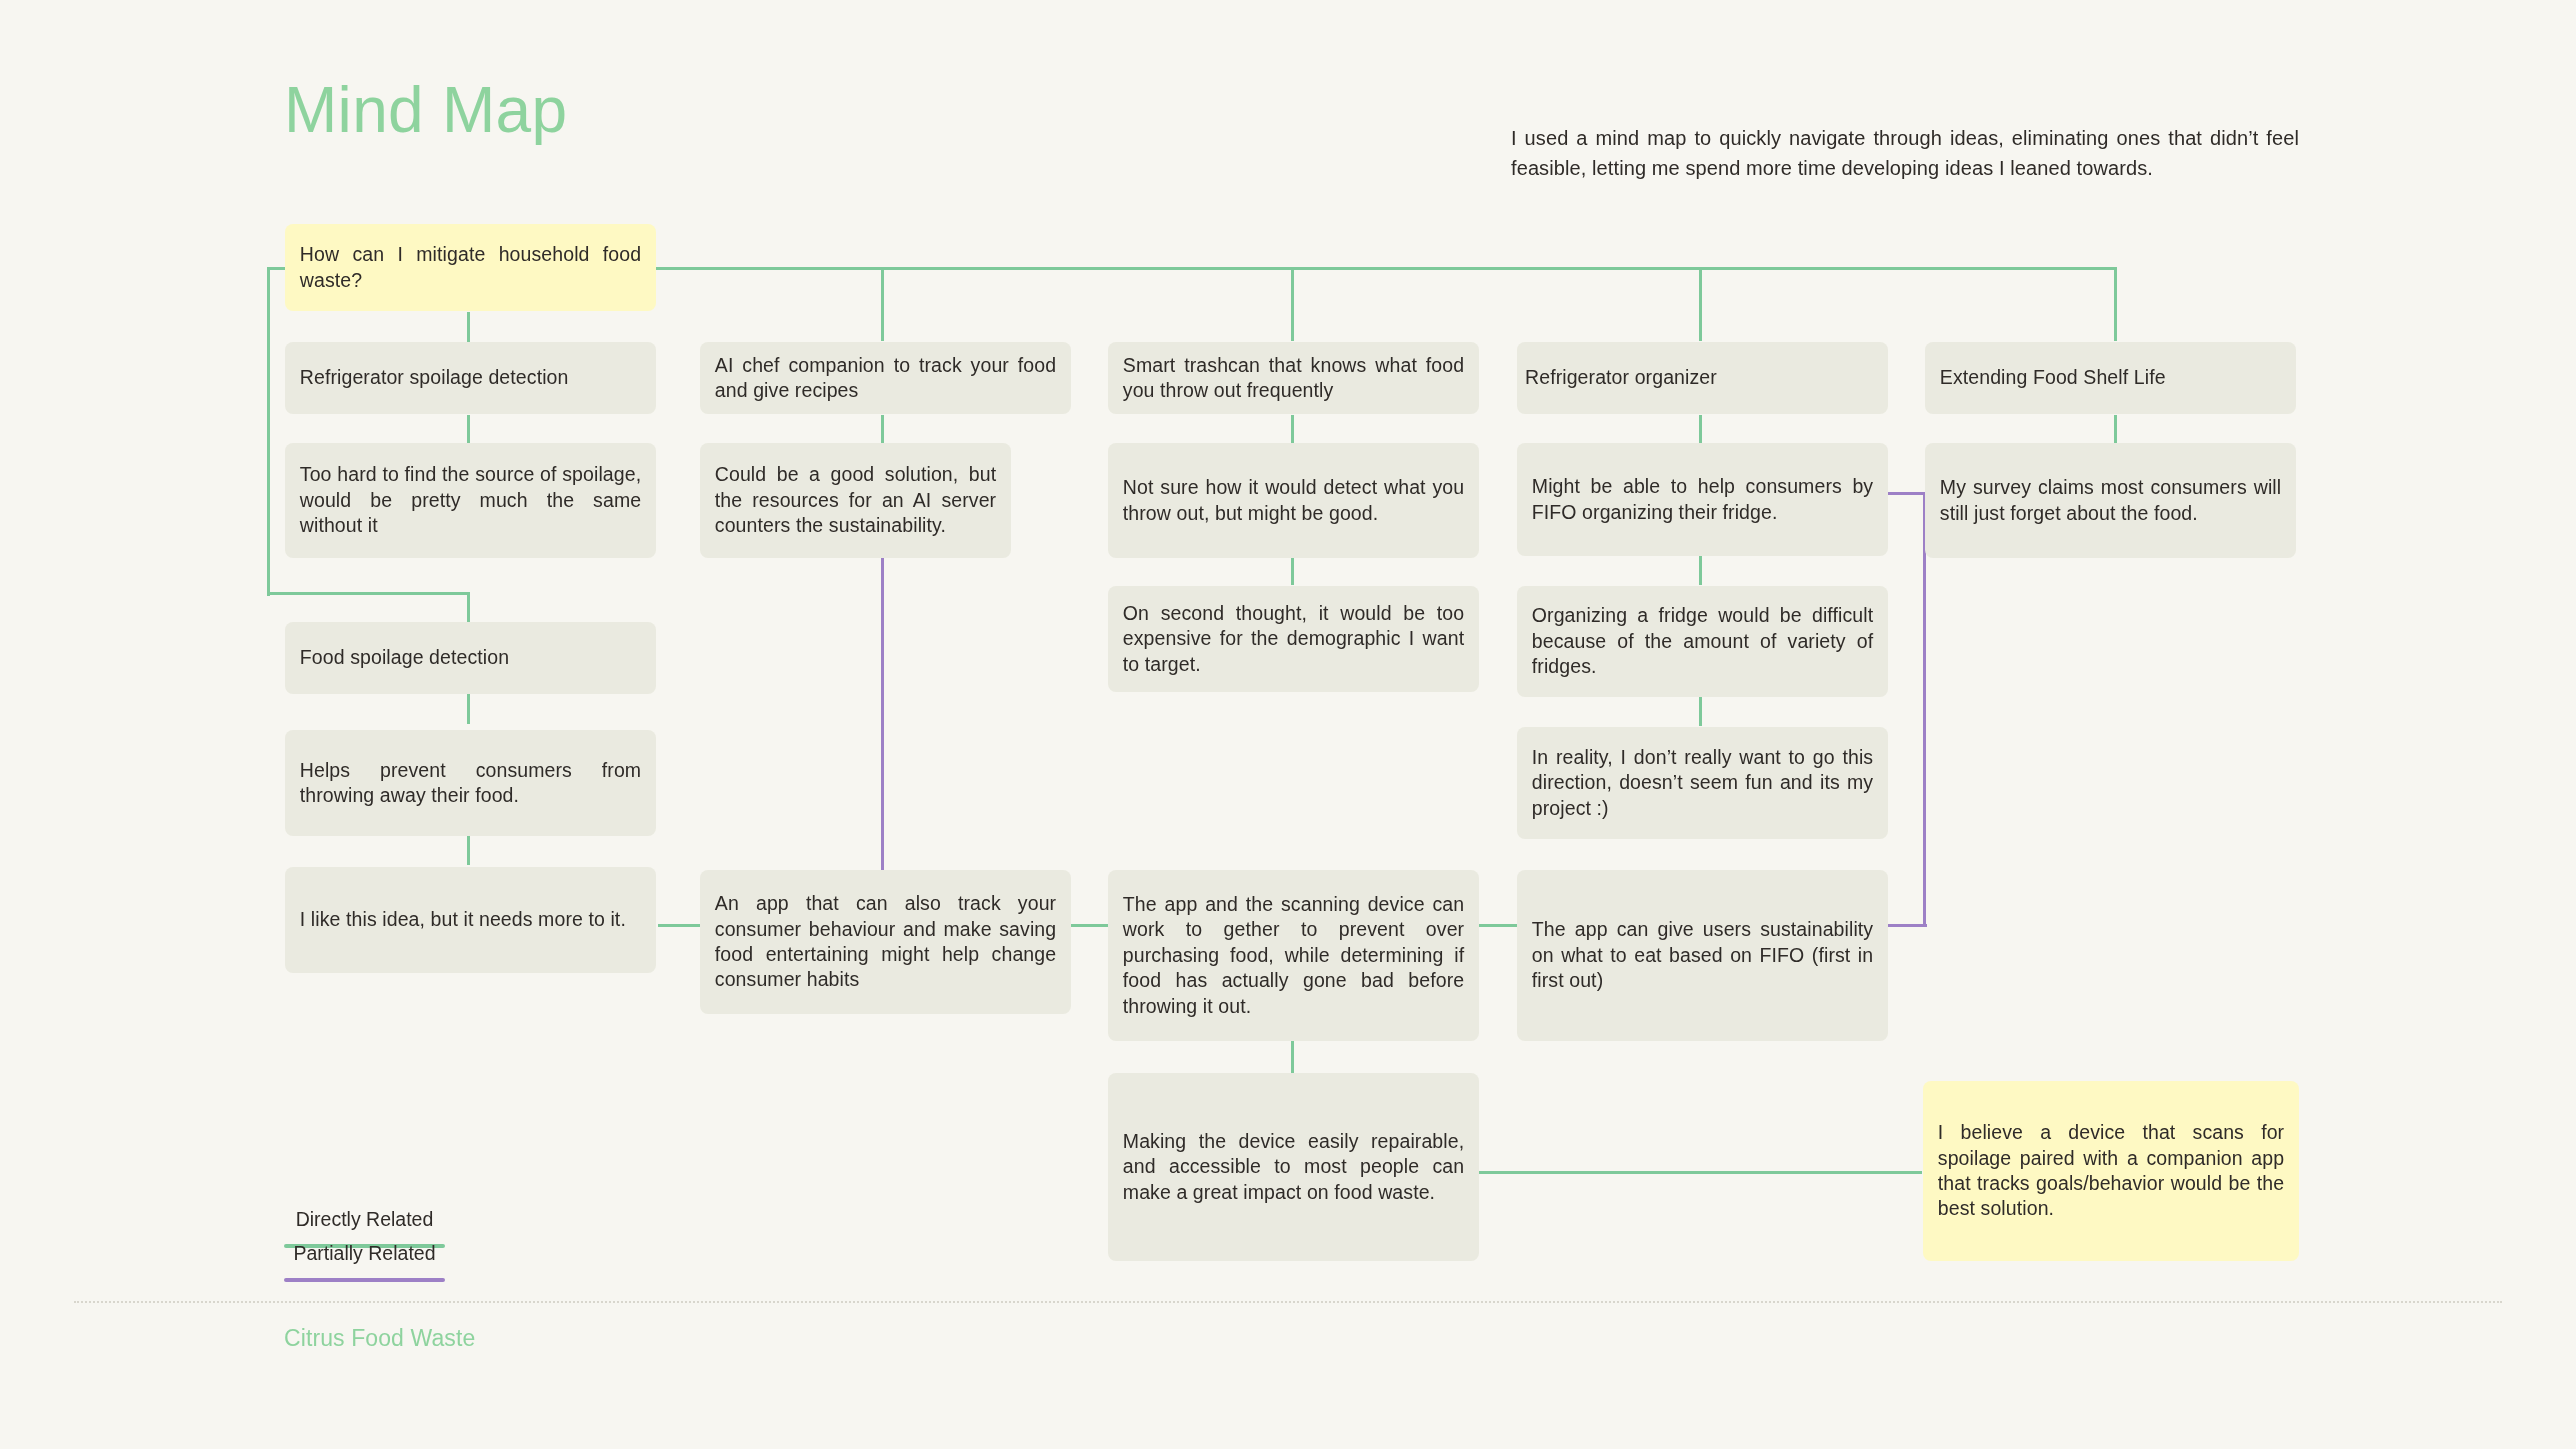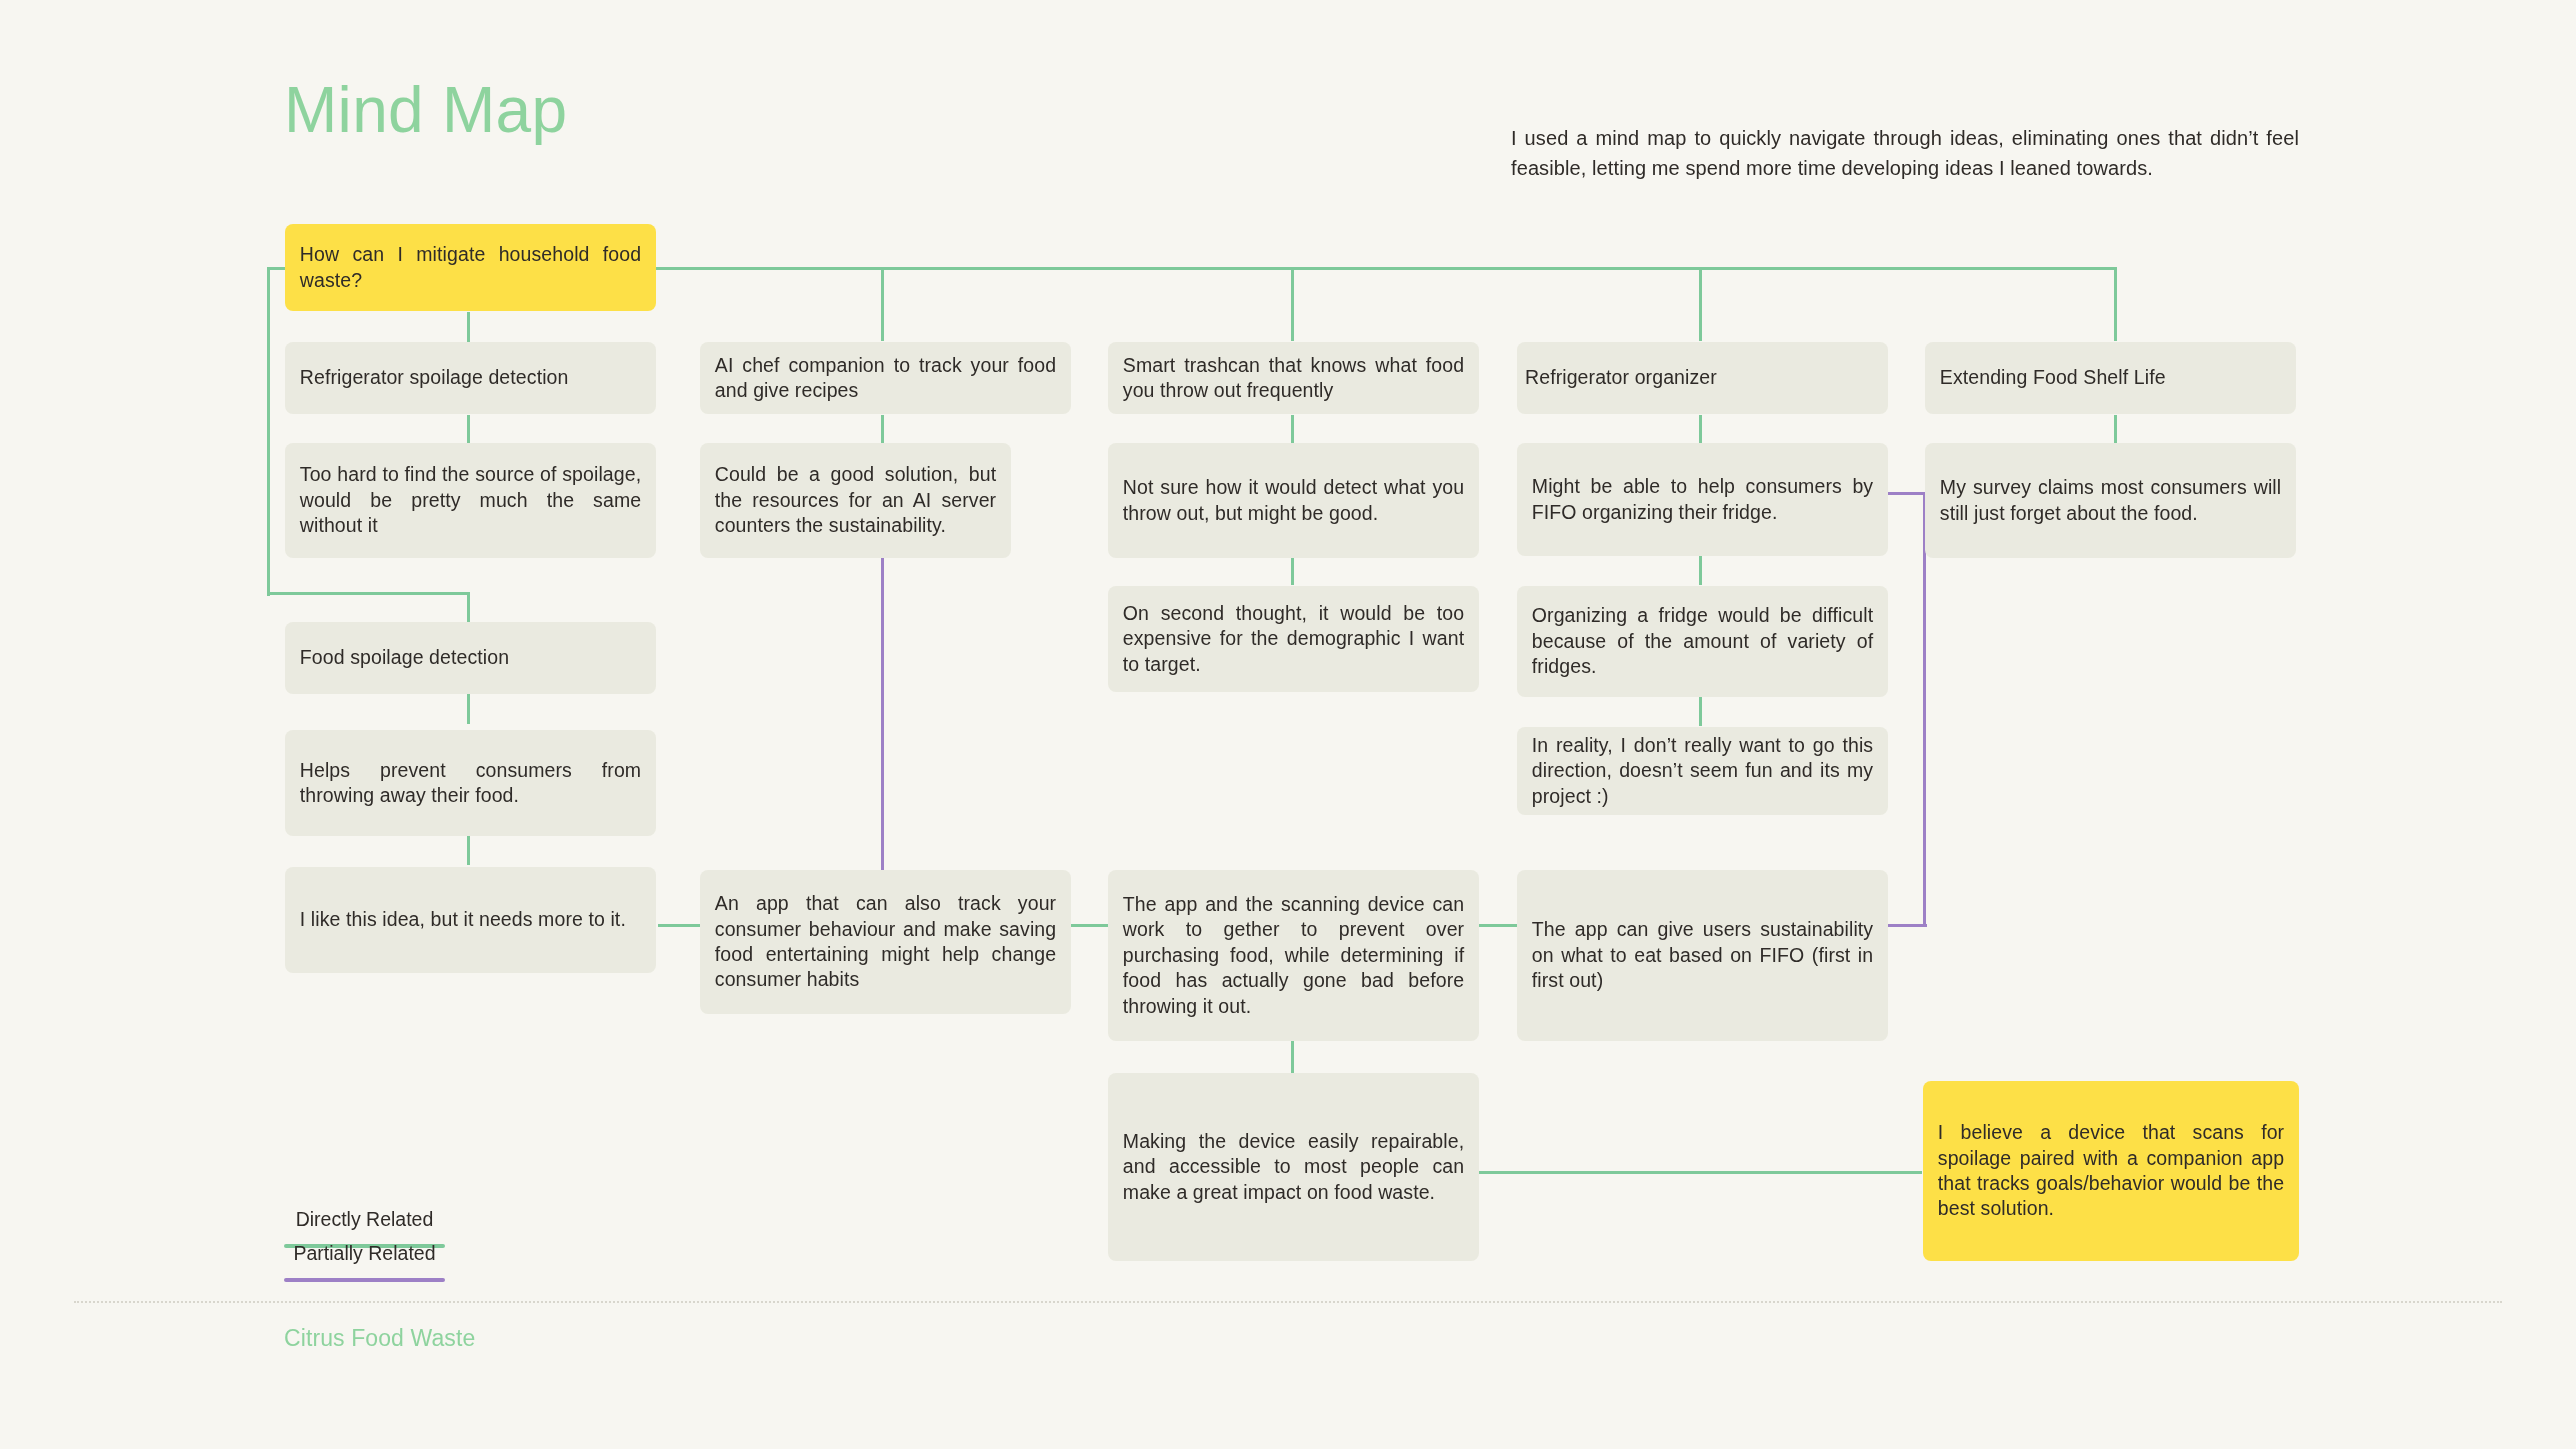--- a/index.html
+++ b/index.html
@@ -65,21 +65,21 @@
     color: #2f2b28;
     font-size: 19.5px;
     line-height: 1.3;
     text-align: justify;
     text-justify: inter-word;
     padding: 17.4px 14.8px 17.4px 14.8px;
     display: flex;
     align-items: center;
     letter-spacing: 0.1px;
   }
-  .node.green-node { background: #fde047; }
+  .node.green-node { background: #fef9c3; }
   .node .txt { display: block; width: 100%; }
 
   
   .legend-row {
     position: absolute;
     z-index: 3;
     display: flex;
     align-items: center;
     gap: 13.4px;
     flex-direction: column;
@@ -231,21 +231,21 @@
   </div>
 
   <div class="node" style="left:1517px; top:443px; width:371px; height:113px;">
     <span class="txt">Might be able to help consumers by FIFO organizing their fridge.</span>
   </div>
 
   <div class="node" style="left:1517px; top:586px; width:371px; height:111px;">
     <span class="txt">Organizing a fridge would be difficult because of the amount of variety of fridges.</span>
   </div>
 
-  <div class="node" style="left:1517px; top:727px; width:371px; height:88px;">
+  <div class="node" style="left:1517px; top:727px; width:371px; height:112px;">
     <span class="txt">In reality, I don’t really want to go this direction, doesn’t seem fun and its my project :)</span>
   </div>
 
   <div class="node" style="left:1517px; top:870px; width:371px; height:171px;">
     <span class="txt">The app can give users sustainability on what to eat based on FIFO (first in first out)</span>
   </div>
 
   <div class="node" style="left:1925px; top:342px; width:371px; height:72px;">
     <span class="txt">Extending Food Shelf Life</span>
   </div>

